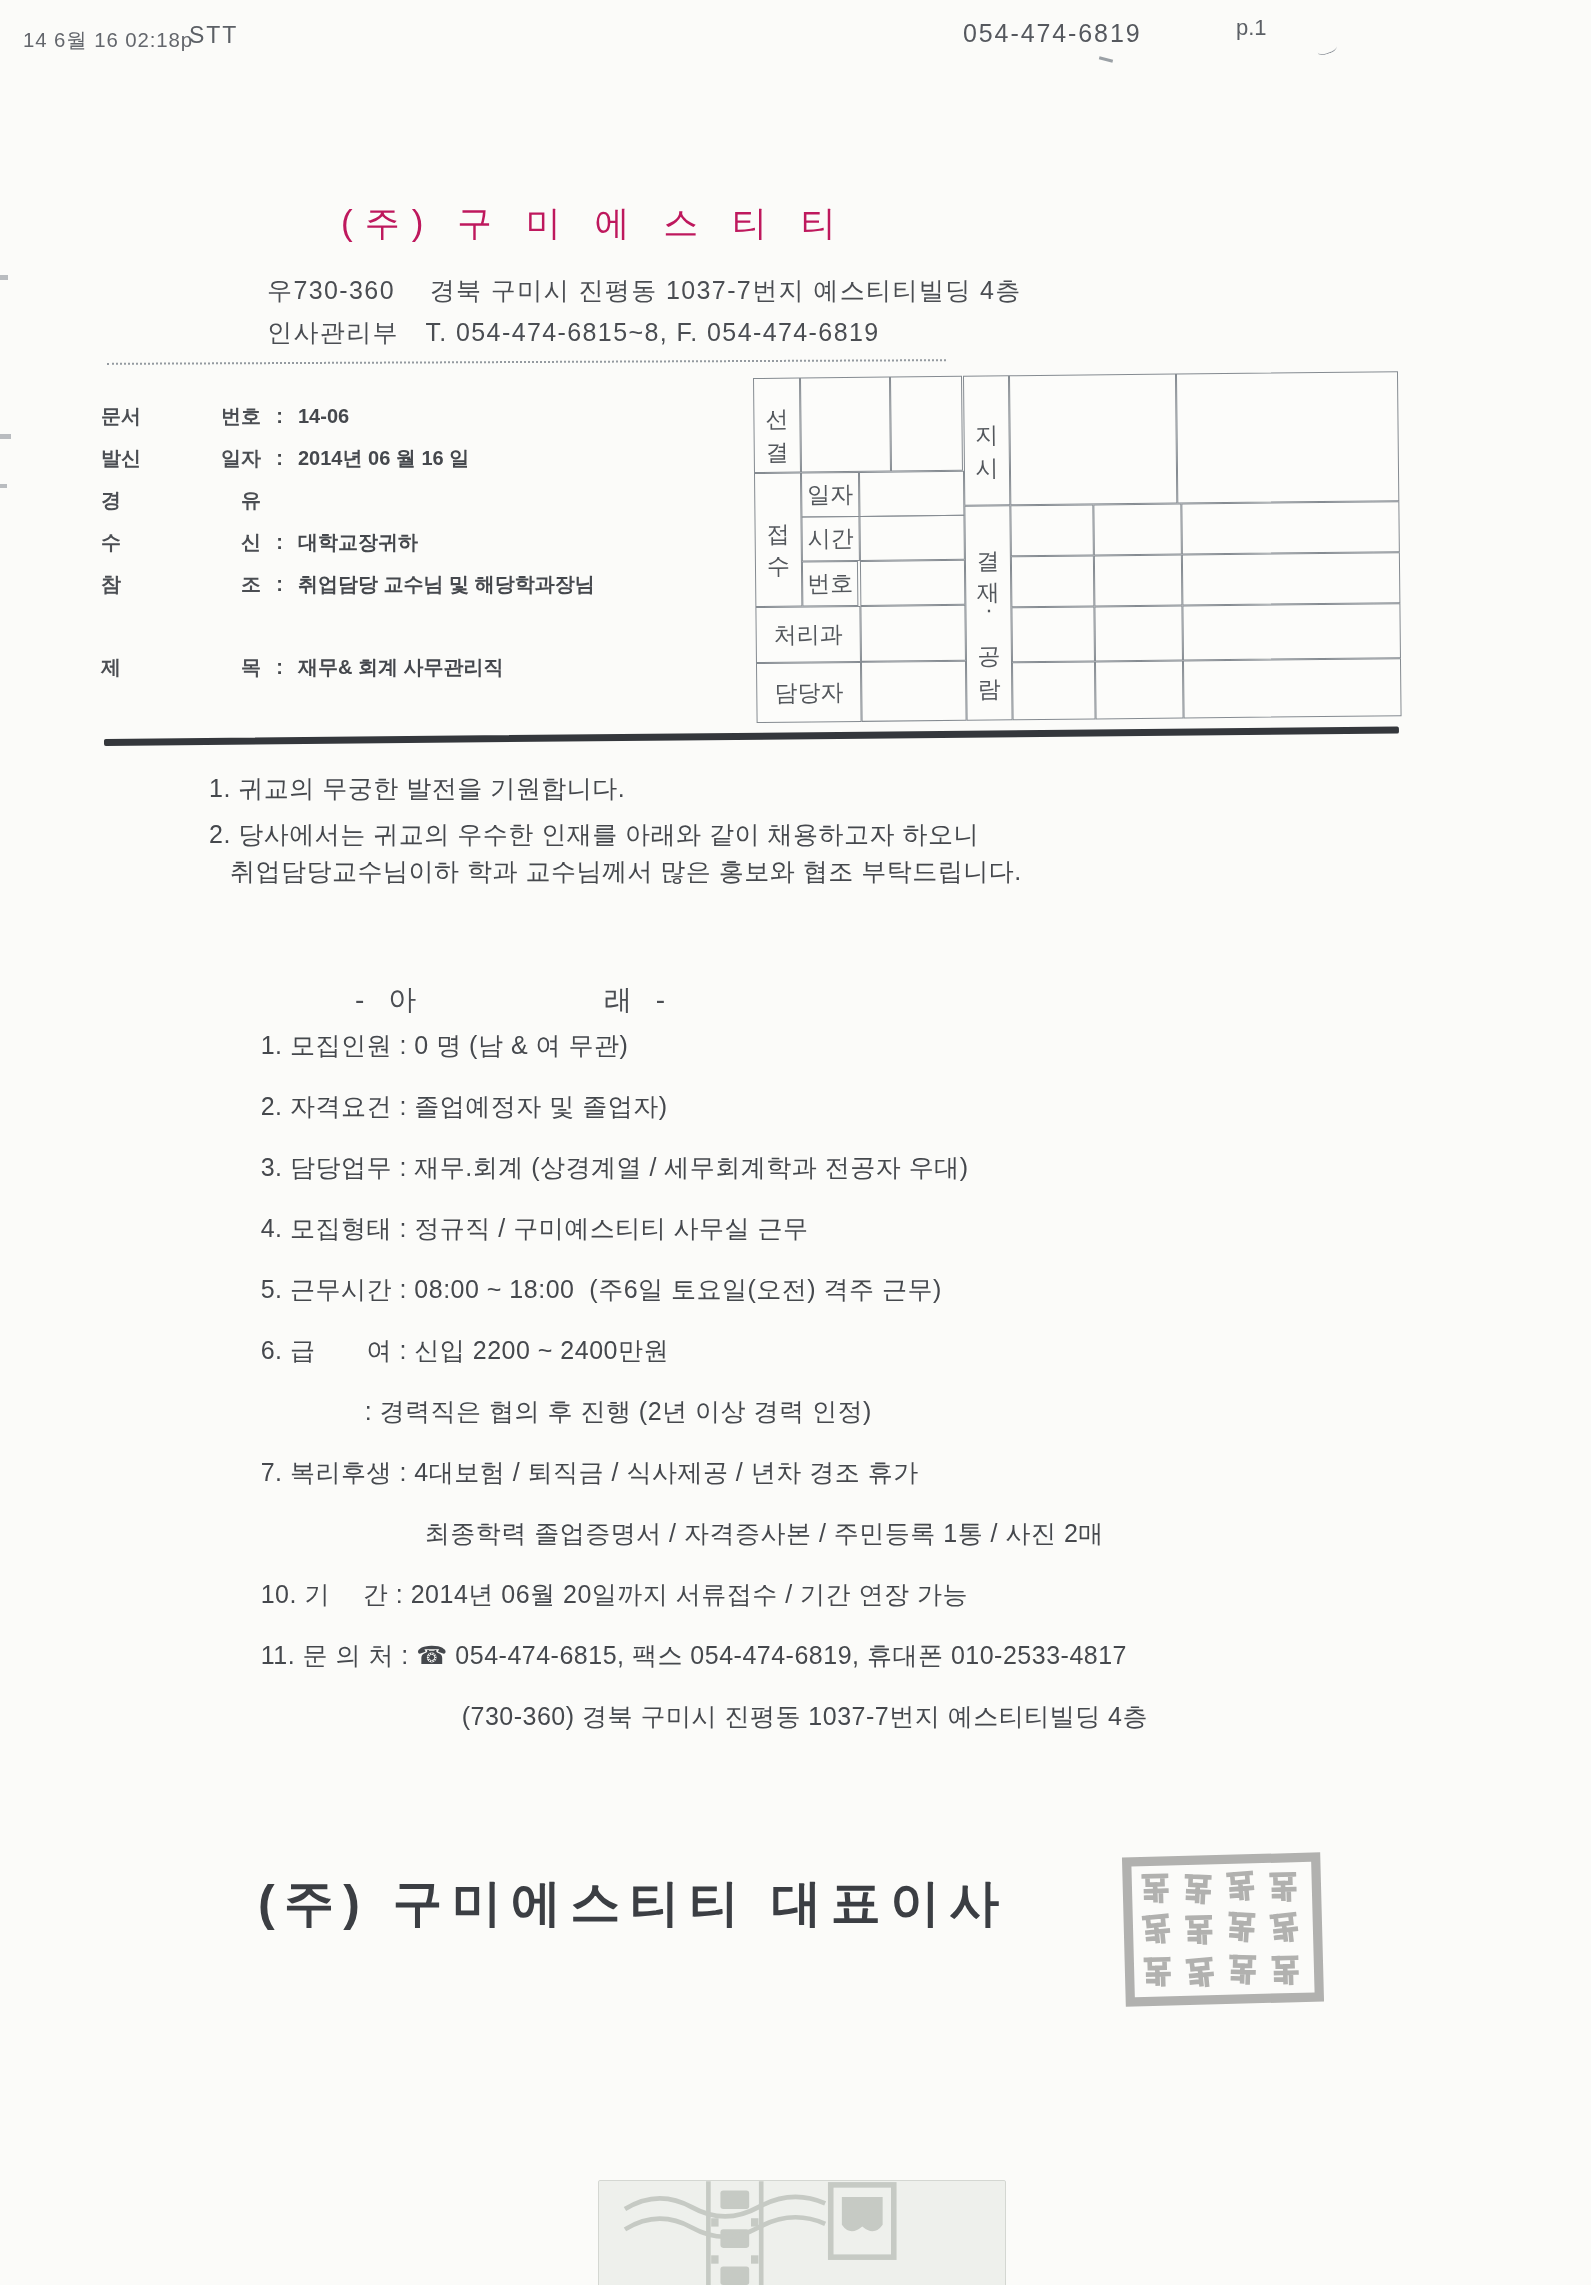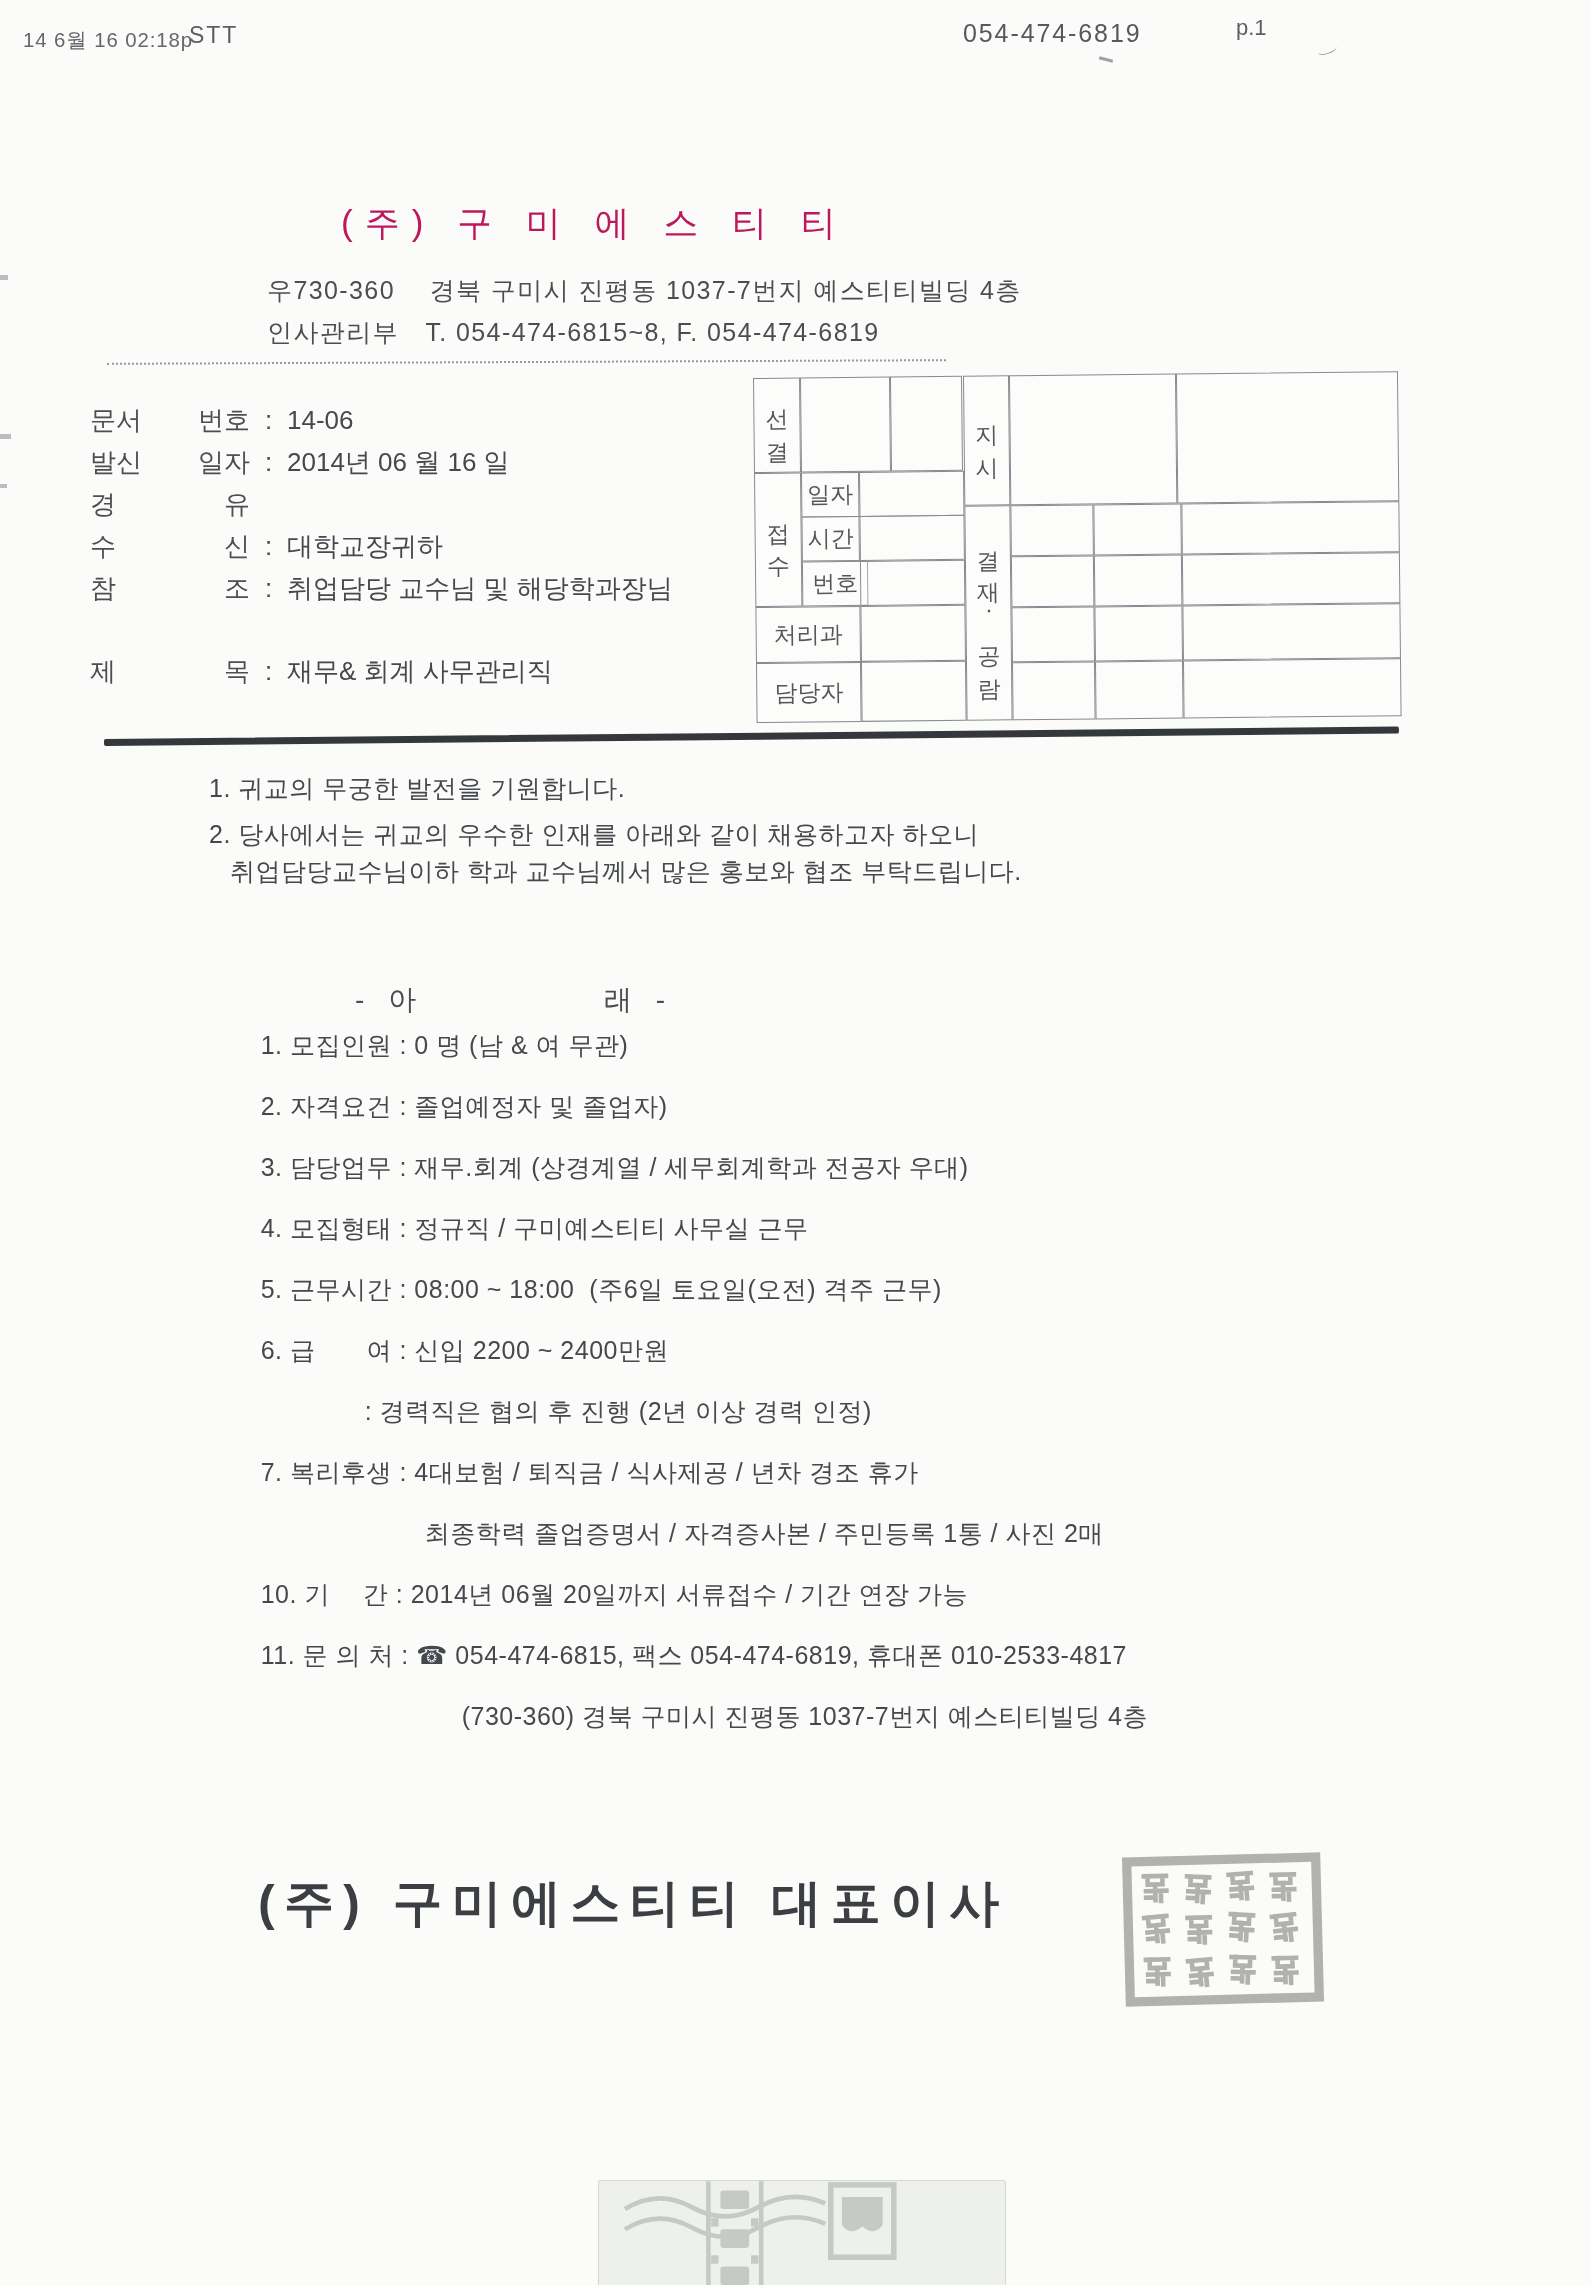--- a/index.html
+++ b/index.html
@@ -20,21 +20,21 @@
   .scratch2{left:1317px;top:45px;width:20.4px;height:8.3px;border-bottom:1.9px solid #8d939a;border-radius:50%;transform:rotate(-18deg);}
   .edge-mark{background:#b9bcc0;}
 
   
   .co-title{left:341px;top:200px;font-size:35px;letter-spacing:12px;color:#be185d;font-weight:500;}
   .co-addr{left:267px;top:274px;font-size:25px;letter-spacing:1.4px;color:#4a4d52;}
   .co-contact{left:267px;top:316px;font-size:25px;letter-spacing:1.4px;color:#4a4d52;}
   .dotted-rule{left:107px;top:361px;width:839px;height:0;border-top:2.8px dotted #949aa0;transform:rotate(-0.25deg);}
 
   
-  .meta{left:90px;top:403px;font-size:26px;}
+  .meta{left:101px;top:403px;font-size:20px;font-weight:bold;}
   .meta-row{display:flex;height:42px;align-items:baseline;}
   .meta-row:last-child{margin-top:41px;}
   .meta-label{width:160px;text-align:justify;text-align-last:justify;color:#4b4e53;}
   .meta-colon{width:37px;text-align:center;}
   .meta-value{white-space:pre;}
 
   
   .appr{left:753px;top:378px;width:645px;height:345px;transform:rotate(-0.6deg);transform-origin:left top;font-size:23px;color:#53575c;}
   .c{position:absolute;border:0.9px solid #858b91;box-sizing:border-box;display:flex;align-items:center;justify-content:center;background:rgba(255,255,255,.25);}
   .vlab{writing-mode:vertical-rl;text-orientation:upright;letter-spacing:10.2px;line-height:1;}
@@ -125,21 +125,21 @@
       <span class="vlab">접수</span>
     </div>
   <div class="c" style="left:47px;top:95px;width:58px;height:45px;">
       <span>일자</span>
     </div>
   <div class="c" style="left:105px;top:95px;width:105px;height:45px;"></div>
   <div class="c" style="left:47px;top:139px;width:58px;height:45px;">
       <span>시간</span>
     </div>
   <div class="c" style="left:105px;top:139px;width:105px;height:45px;"></div>
-  <div class="c" style="left:47px;top:184px;width:66px;height:45px;">
+  <div class="c" style="left:47px;top:184px;width:56px;height:45px;">
       <span>번호</span>
     </div>
   <div class="c" style="left:105px;top:184px;width:105px;height:45px;"></div>
   <div class="c" style="left:0;top:229px;width:105px;height:56px;">
       <span>처리과</span>
     </div>
   <div class="c" style="left:105px;top:229px;width:105px;height:56px;"></div>
   <div class="c" style="left:0;top:285px;width:105px;height:60px;">
       <span>담당자</span>
     </div>

